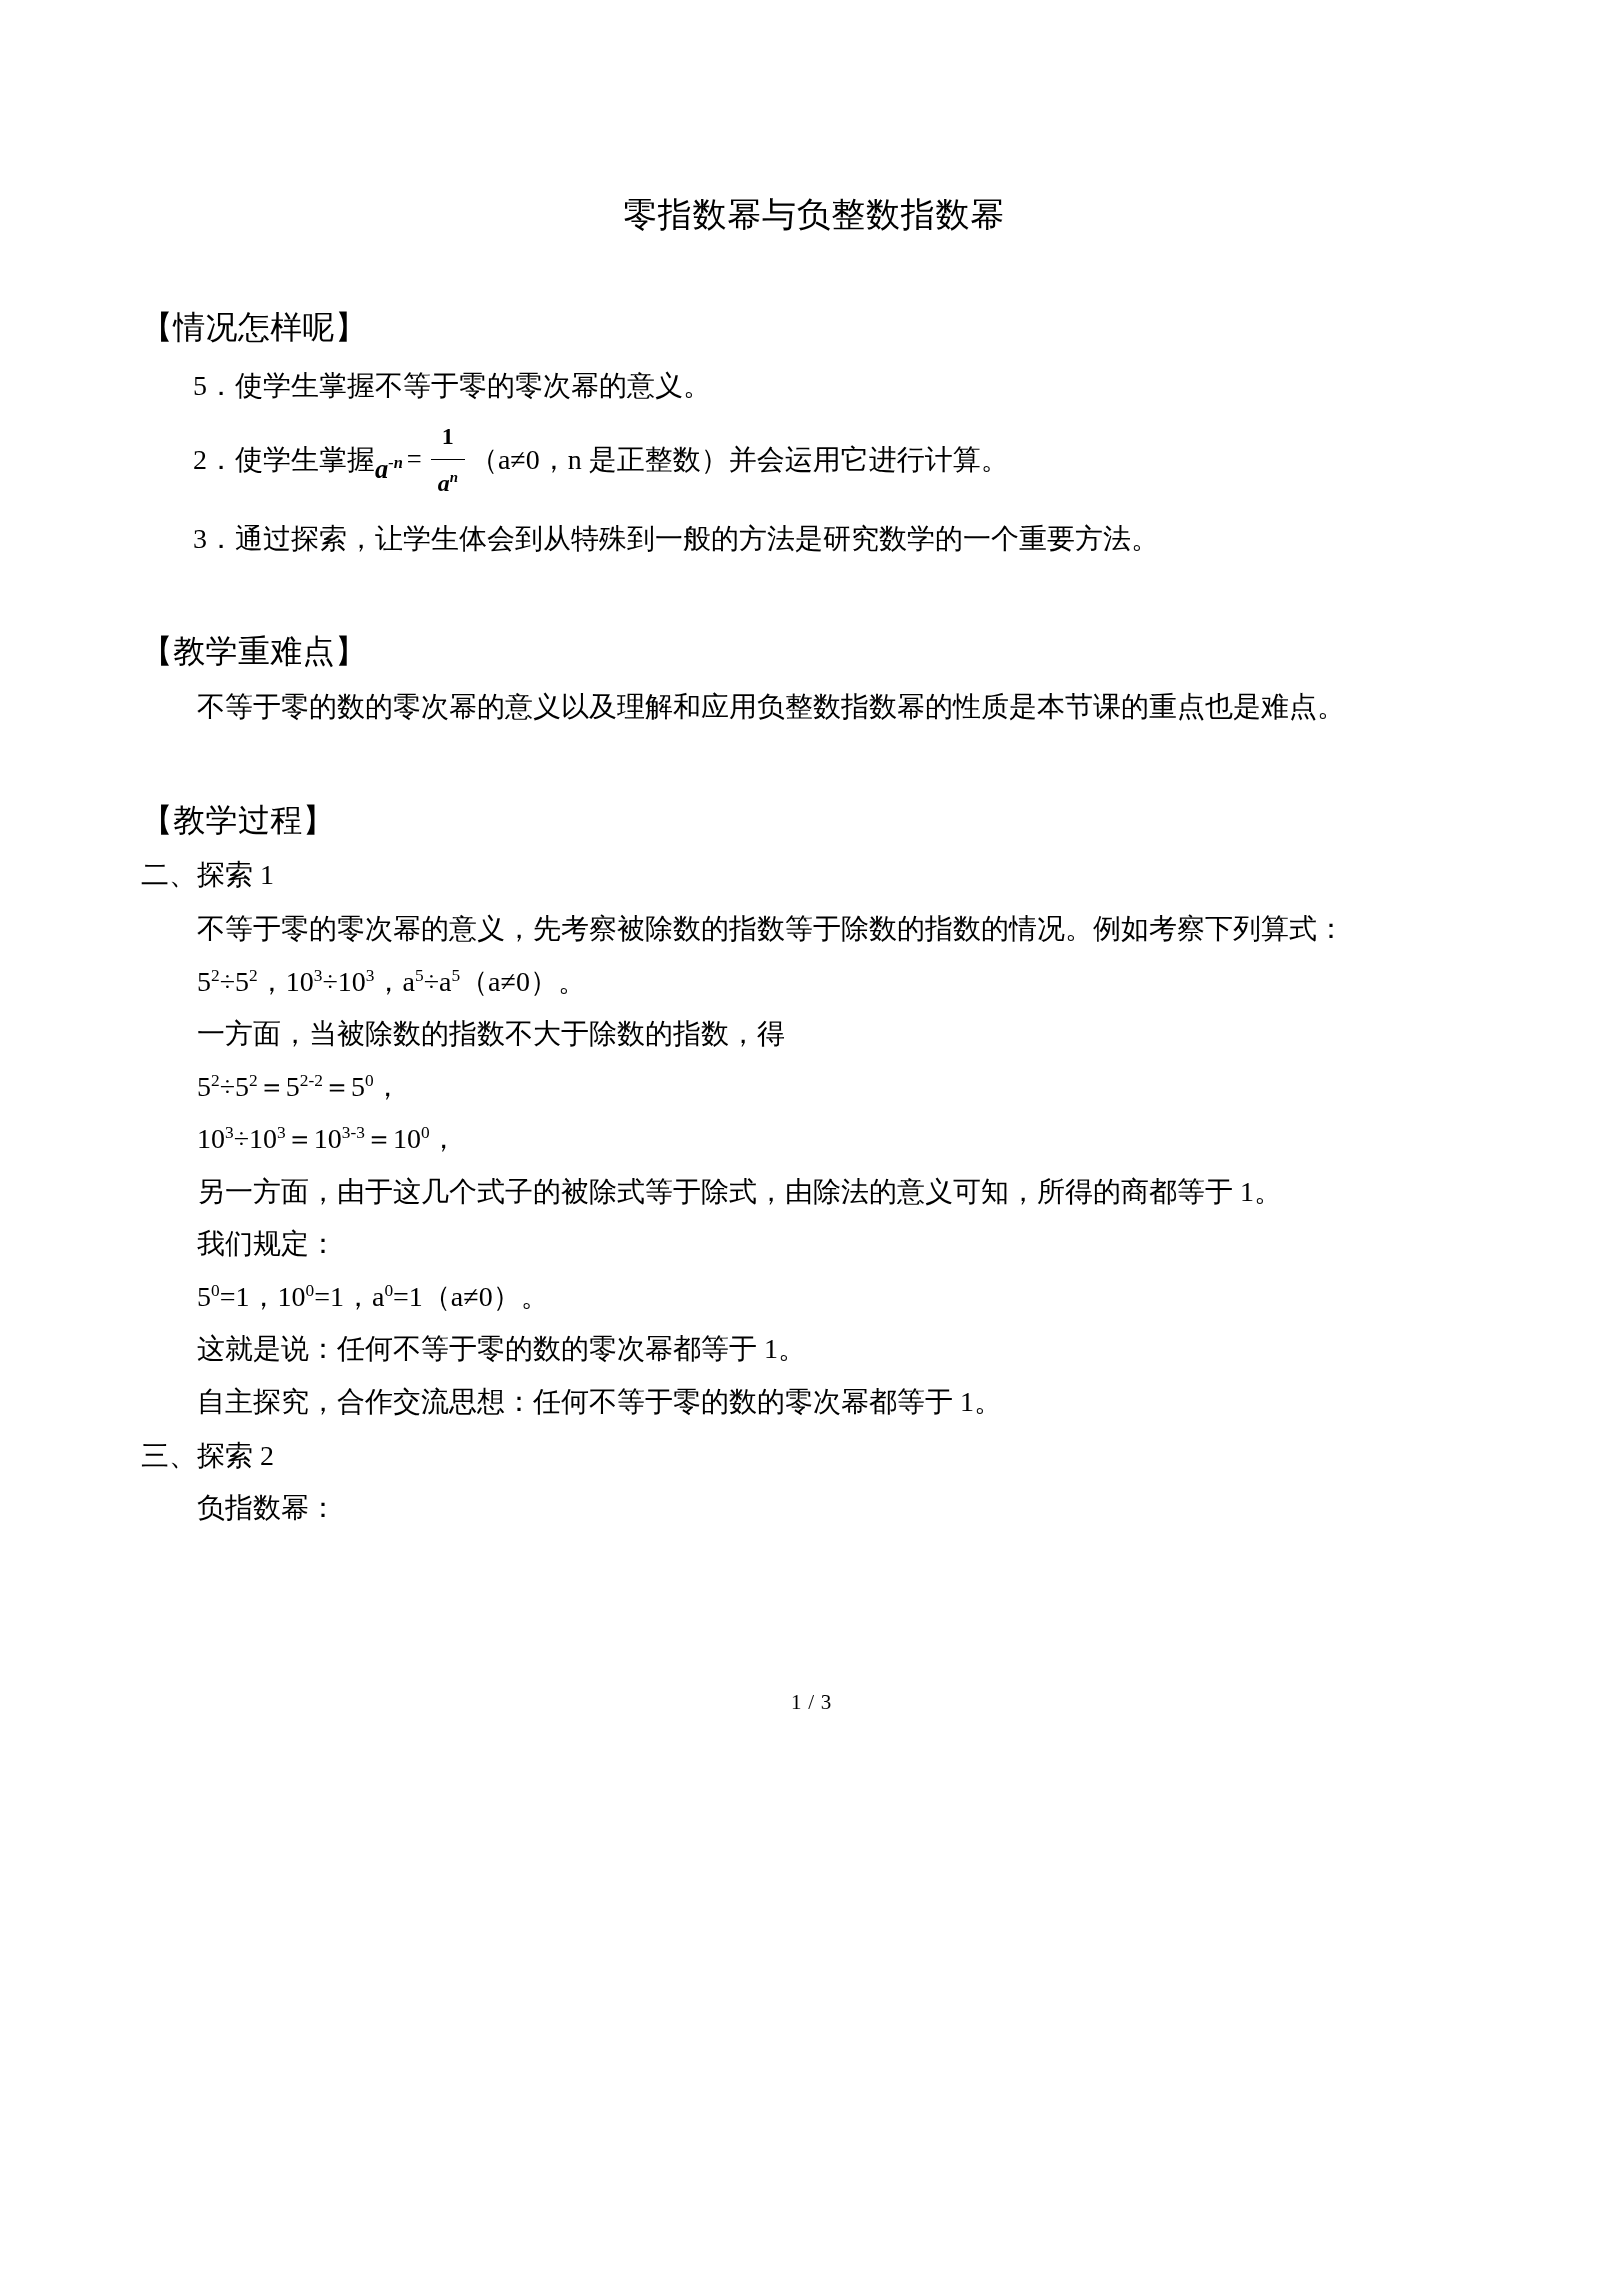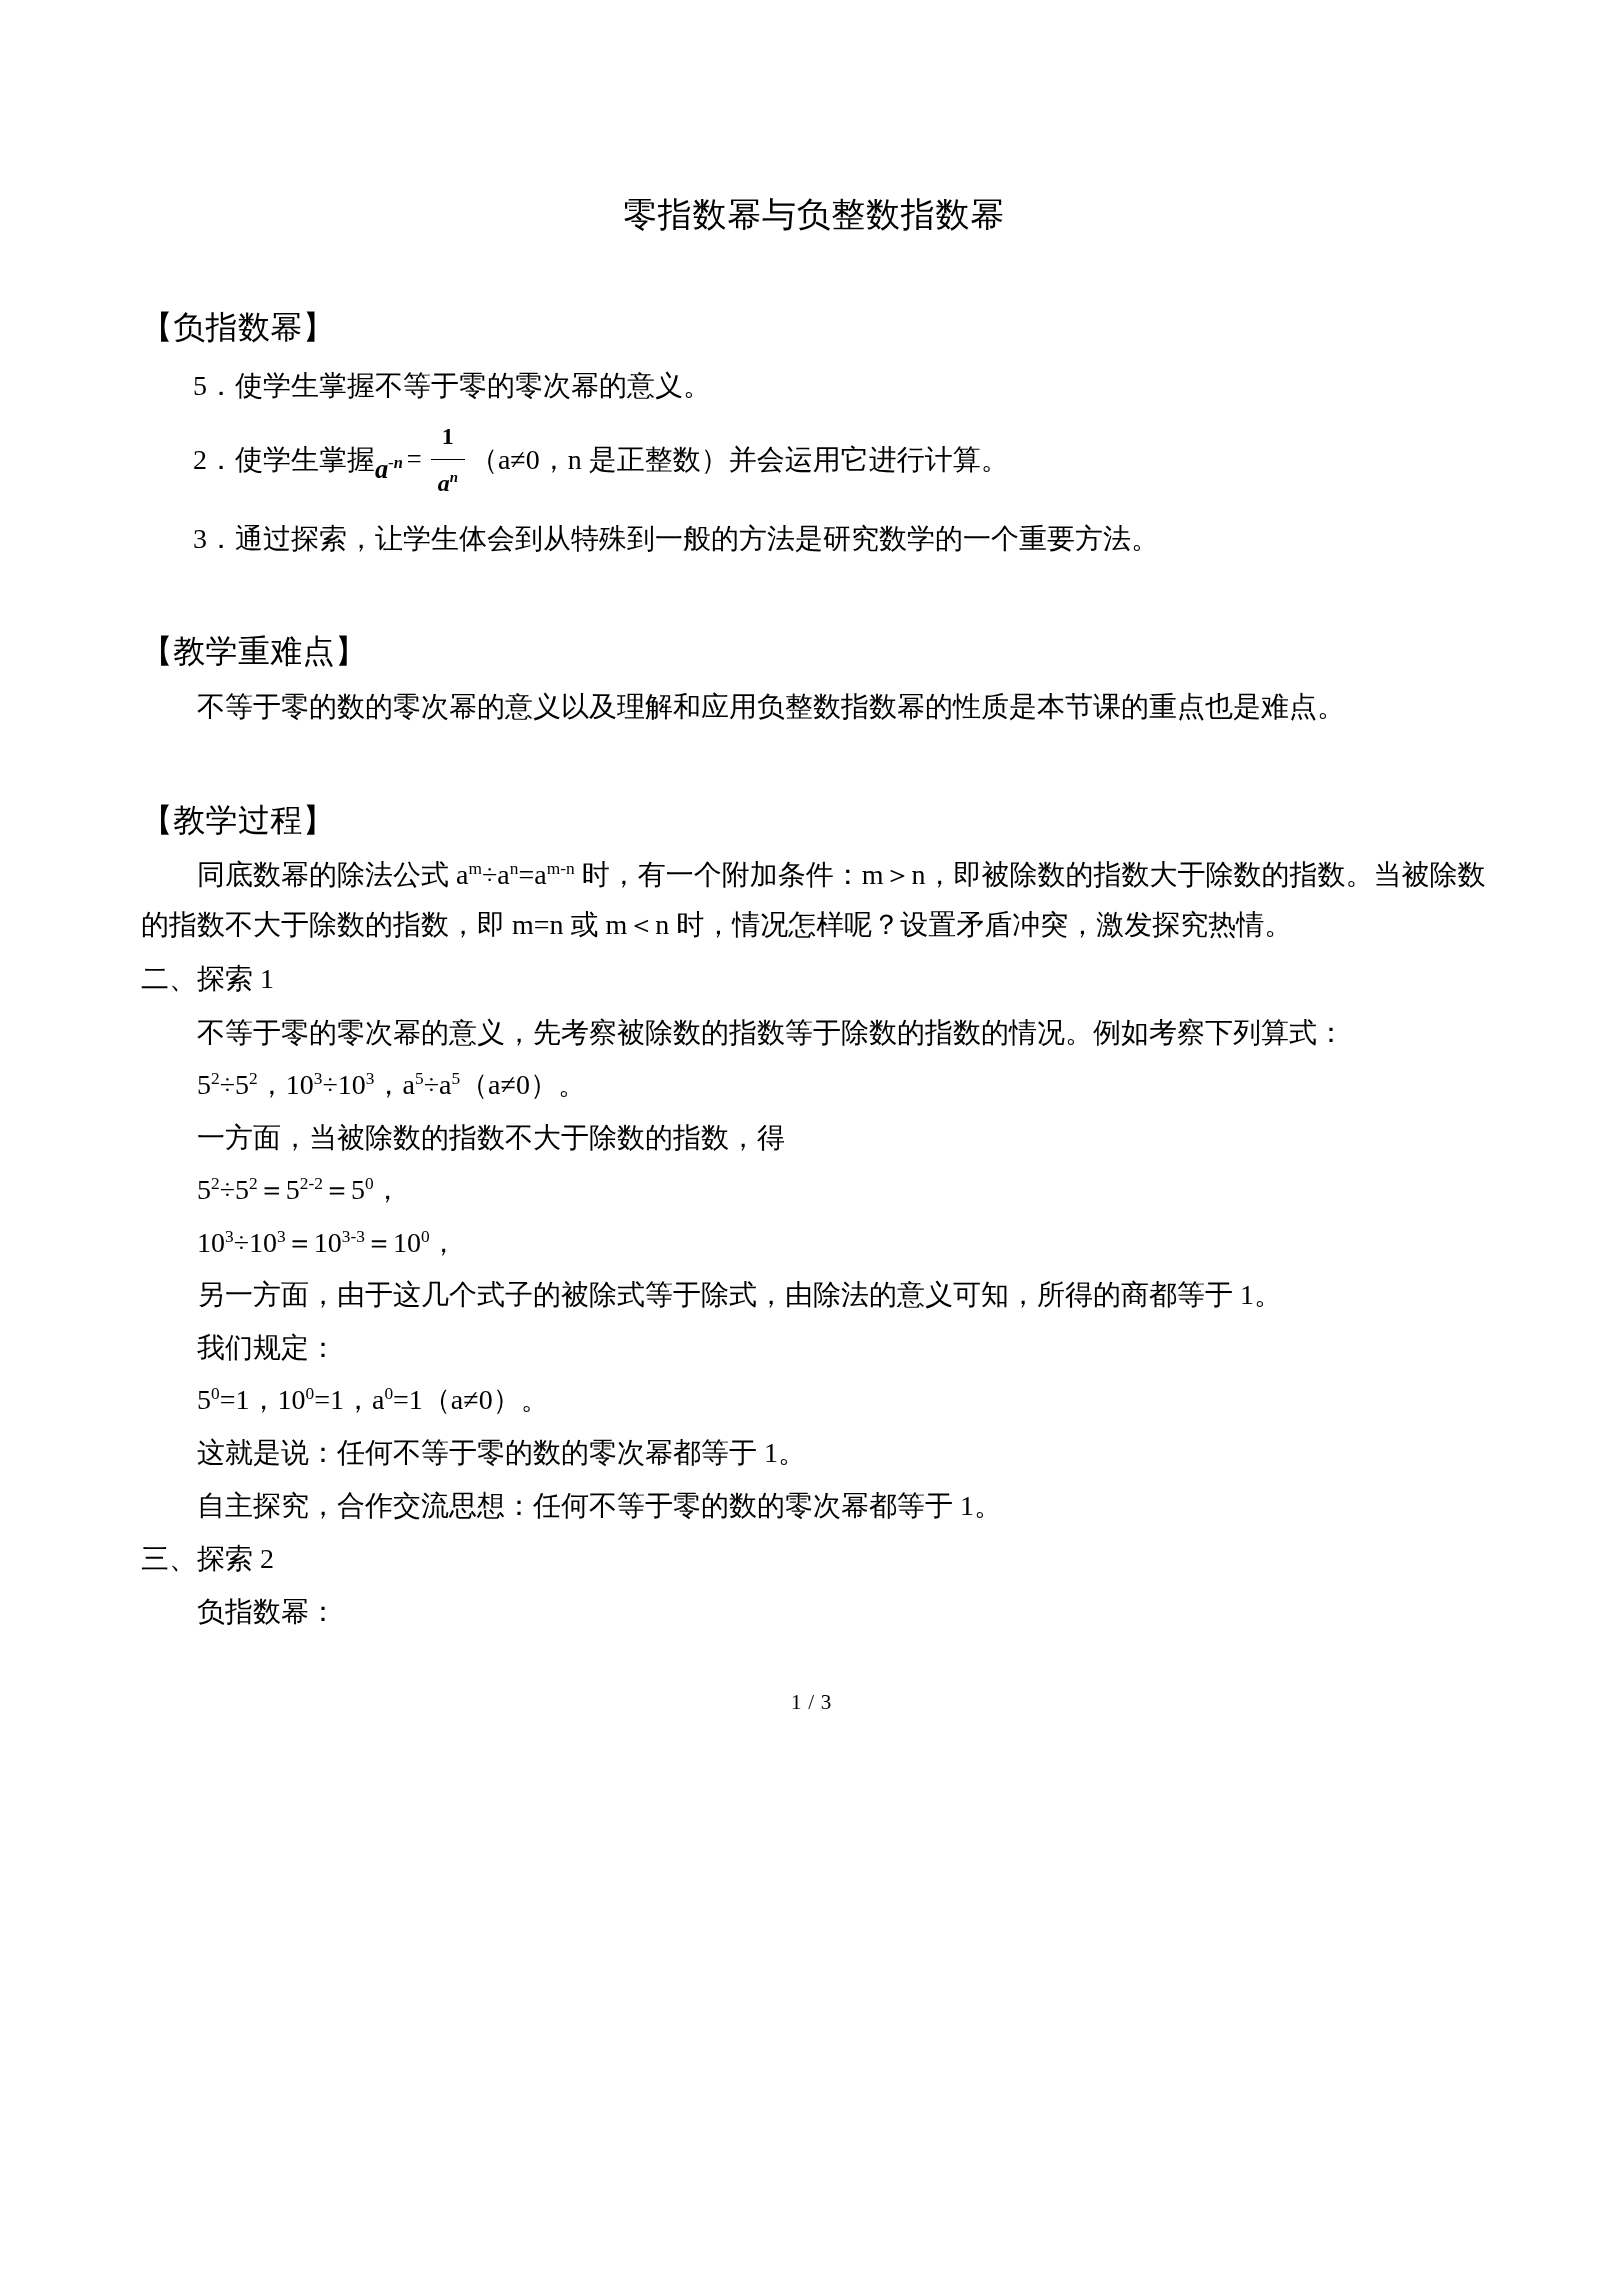--- a/index.html
+++ b/index.html
@@ -119,21 +119,21 @@
   }
 </style>
 </head>
 <body>
 
 <div class="page">
   <div class="content">
 
     <div class="doc-title">零指数幂与负整数指数幂</div>
 
-    <div class="section-head">【负指数幂】</div>
+    <div class="section-head">【情况怎样呢】</div>
 
     <div class="goal-item">5．使学生掌握不等于零的零次幂的意义。</div>
 
     <div class="goal-item with-frac">
       <span>2．使学生掌握</span>
       <span class="mathitalic"><span>a</span><sup>-n</sup></span>
       <span class="eqsign">=</span>
       <span class="frac">
         <span class="num">1</span>
         <span class="den"><span>a</span><sup>n</sup></span>
@@ -141,23 +141,20 @@
       <span>（a≠0，n 是正整数）并会运用它进行计算。</span>
     </div>
 
     <div class="goal-item">3．通过探索，让学生体会到从特殊到一般的方法是研究数学的一个重要方法。</div>
 
     <div class="section-head">【教学重难点】</div>
     <div class="para">不等于零的数的零次幂的意义以及理解和应用负整数指数幂的性质是本节课的重点也是难点。</div>
 
     <div class="section-head">【教学过程】</div>
 
-    <div class="para">
-      <span>同底数幂的除法公式 a</span><sup>m</sup><span>÷a</span><sup>n</sup><span>=a</span><sup>m-n</sup><span> 时，有一个附加条件：m＞n，即被除数的指数大于除数的指数。当被除数的指数不大于除数的指数，即 m=n 或 m＜n 时，情况怎样呢？设置矛盾冲突，激发探究热情。</span>
-    </div>
 
     <div class="para noindent">二、探索 1</div>
     <div class="para">不等于零的零次幂的意义，先考察被除数的指数等于除数的指数的情况。例如考察下列算式：</div>
 
     <div class="list-line">5<sup>2</sup>÷5<sup>2</sup>，10<sup>3</sup>÷10<sup>3</sup>，a<sup>5</sup>÷a<sup>5</sup>（a≠0）。</div>
     <div class="list-line">一方面，当被除数的指数不大于除数的指数，得</div>
     <div class="list-line">5<sup>2</sup>÷5<sup>2</sup>＝5<sup>2-2</sup>＝5<sup>0</sup>，</div>
     <div class="list-line">10<sup>3</sup>÷10<sup>3</sup>＝10<sup>3-3</sup>＝10<sup>0</sup>，</div>
     <div class="list-line">另一方面，由于这几个式子的被除式等于除式，由除法的意义可知，所得的商都等于 1。</div>
     <div class="list-line">我们规定：</div>

